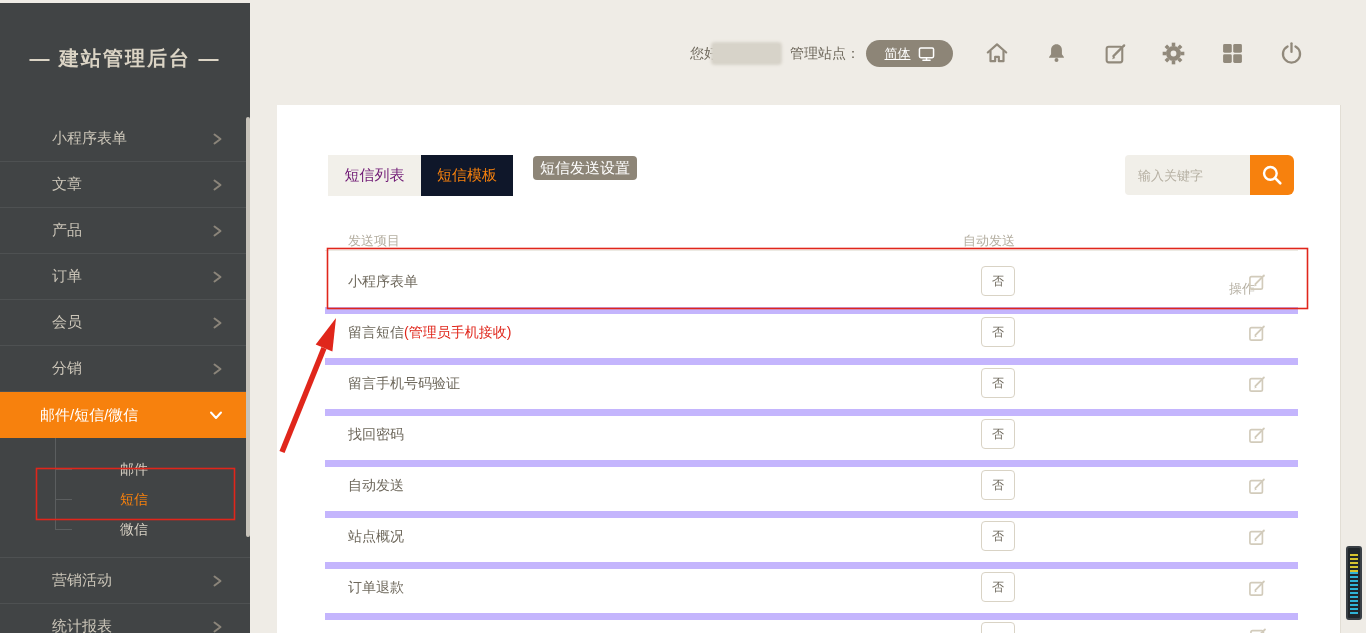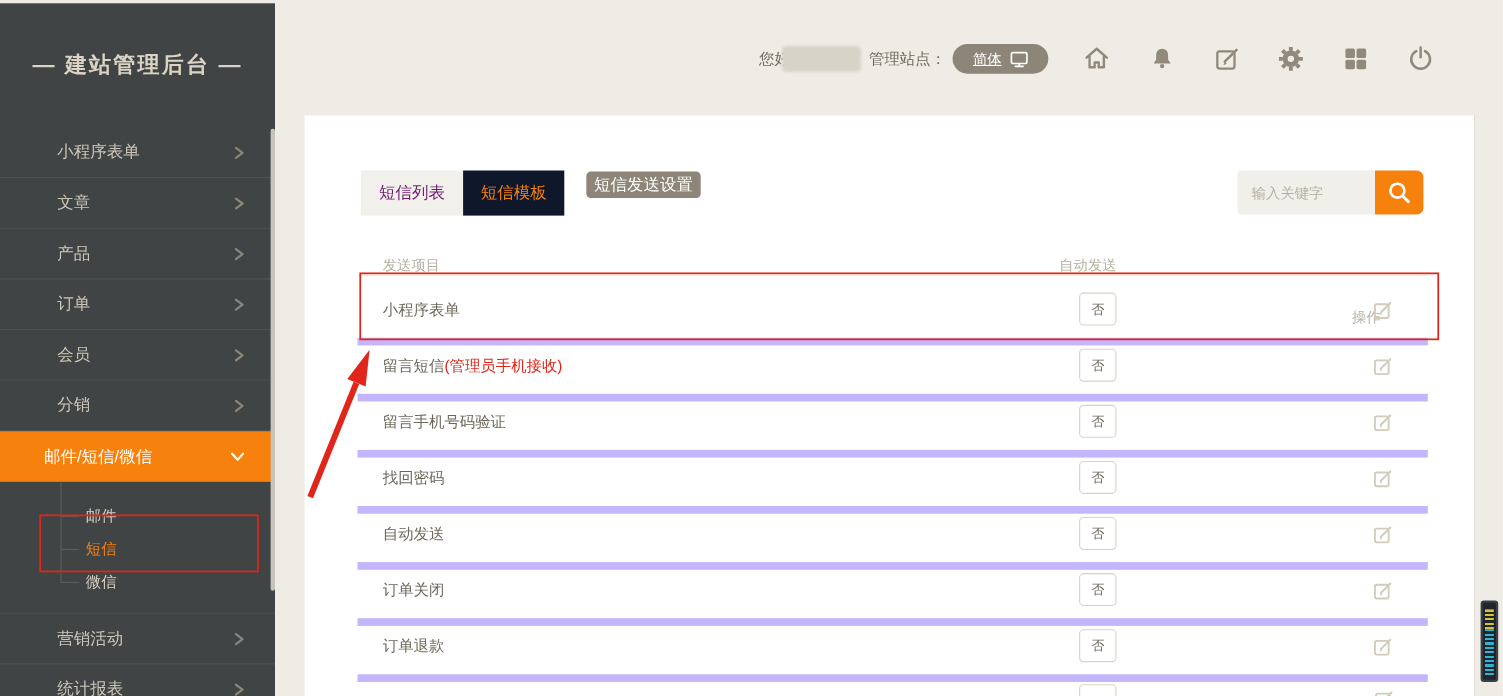--- a/index.html
+++ b/index.html
@@ -12,21 +12,21 @@
   .menu{position:absolute;top:113px;left:0;right:0;}
   .menu-item{height:45px;display:flex;align-items:center;justify-content:space-between;
              padding:0 26px 0 52px;border-bottom:1px solid rgba(255,255,255,.07);cursor:pointer;}
   .menu-item .mi-label{color:#ccc6b9;font-size:15px;}
   .menu-item.active{background:#f7810d;border-bottom:none;height:46px;padding-left:40px;}
   .menu-item.active .mi-label{color:#ffffff;}
   .chev{display:block;}
   
   .submenu{position:relative;padding:16px 0 13px 0;border-bottom:1px solid rgba(255,255,255,.07);}
   .tree-line{position:absolute;left:55px;top:0;width:1px;height:91px;background:#5b5e5f;}
-  .sub-item{position:relative;height:30px;line-height:30px;padding-left:78px;font-size:14px;color:#d6d0c3;cursor:pointer;}
+  .sub-item{position:relative;height:30px;line-height:30px;padding-left:120px;font-size:14px;color:#d6d0c3;cursor:pointer;}
   .sub-item::before{content:"";position:absolute;left:55px;top:50%;width:17px;height:1px;background:#5b5e5f;}
   .sub-item.active{color:#f7810d;}
   .side-scroll{position:absolute;right:0;top:114px;width:4px;height:420px;background:#c7c3ba;border-radius:2px;}
 
   
   .hdr-text{position:absolute;font-size:14px;color:#6f695d;white-space:nowrap;}
   .blur-name{position:absolute;left:713px;top:44px;width:67px;height:19px;background:#d7d3c9;border-radius:2px;
              box-shadow:0 0 3px 2px #d7d3c9;}
   .lang-pill{position:absolute;left:866px;top:40px;width:87px;height:27px;border-radius:14px;background:#8d8577;
              display:flex;align-items:center;justify-content:center;gap:7px;color:#fff;font-size:13px;cursor:pointer;text-decoration:underline;}
@@ -288,21 +288,21 @@
       <button class="no-btn">否</button>
       <button class="edit-btn">
         <svg width="20" height="20" viewBox="0 0 24 24">
             <rect x="3.5" y="5.5" width="15" height="15" rx="2" fill="none" stroke="#d2cbbb" stroke-width="2"></rect>
             <path d="M10 14.5 L20.3 4.2" stroke="#d2cbbb" stroke-width="2.2" stroke-linecap="round"></path>
             <path d="M10 14.5 l-1.2 3 3-1.2 z" fill="#d2cbbb"></path>
           </svg>
       </button>
     </div>
     <div class="trow" style="top:406px;">
-      <span class="trow-name"><span>订单关闭</span></span>
+      <span class="trow-name"><span>站点概况</span></span>
       <button class="no-btn">否</button>
       <button class="edit-btn">
         <svg width="20" height="20" viewBox="0 0 24 24">
             <rect x="3.5" y="5.5" width="15" height="15" rx="2" fill="none" stroke="#d2cbbb" stroke-width="2"></rect>
             <path d="M10 14.5 L20.3 4.2" stroke="#d2cbbb" stroke-width="2.2" stroke-linecap="round"></path>
             <path d="M10 14.5 l-1.2 3 3-1.2 z" fill="#d2cbbb"></path>
           </svg>
       </button>
     </div>
     <div class="trow" style="top:457px;">

